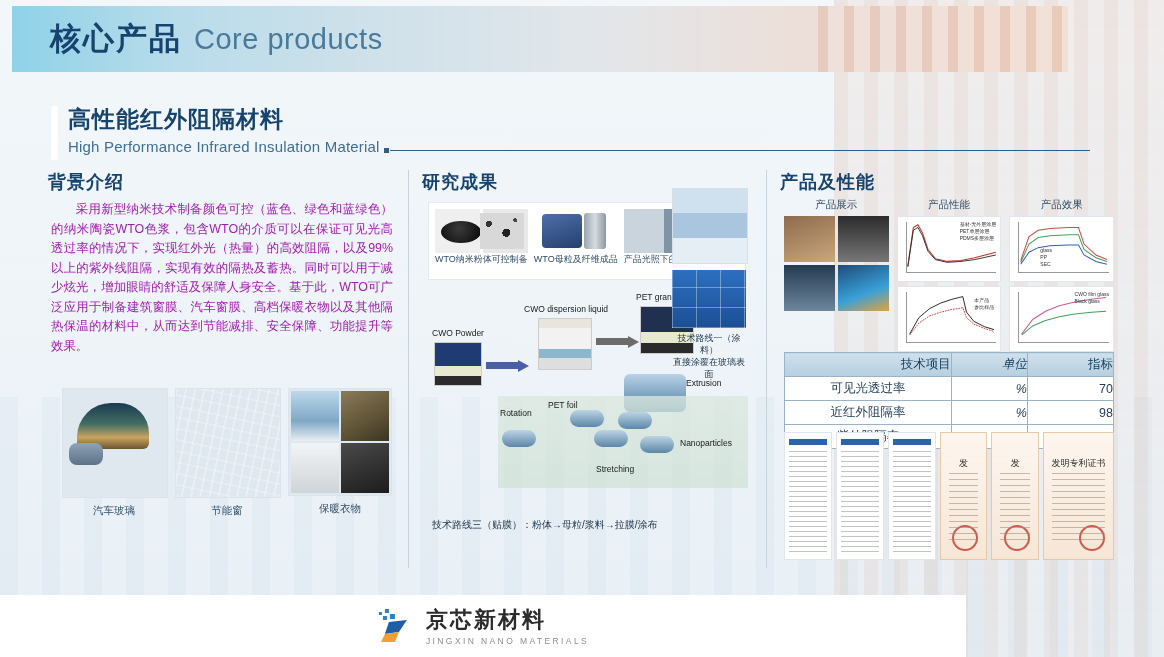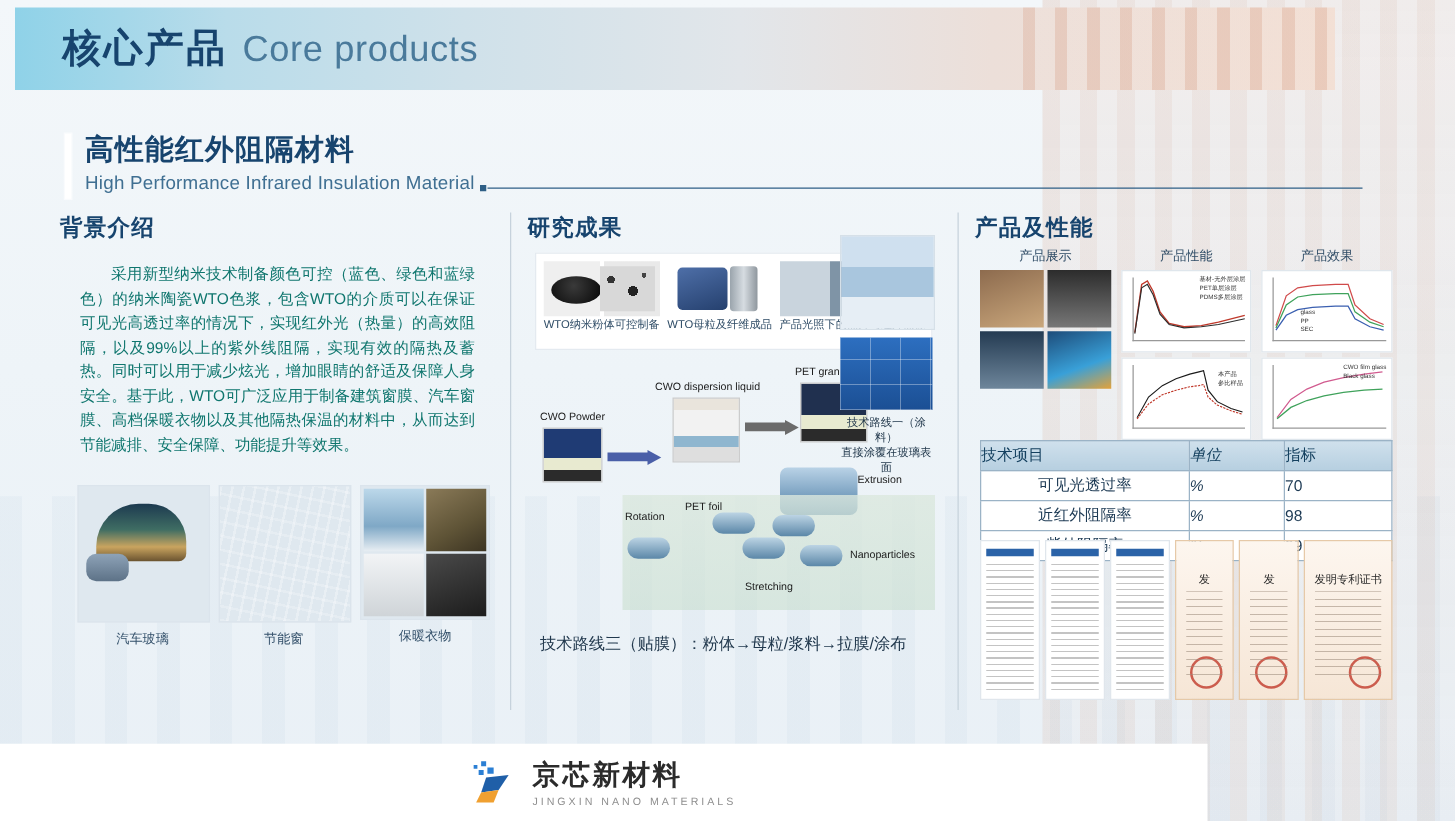--- a/index.html
+++ b/index.html
@@ -75,22 +75,22 @@
   .col{position:absolute;top:0;}
   .col.left{left:0;width:348px;}
   .col.mid{left:374px;width:330px;}
   .col.right{left:732px;width:336px;}
 
   .col-h{
     font-size:18px;font-weight:bold;color:#17446e;letter-spacing:1px;margin-bottom:6px;
   }
 
   .para{
-    font-size:12.4px;line-height:19.5px;color:#0f766e;text-align:justify;
-    text-indent:2em;margin:16px;
+    font-size:12.4px;line-height:19.5px;color:#a21caf;text-align:justify;
+    text-indent:2em;margin:3px;
   }
 
   
   .photos{position:absolute;left:14px;top:218px;display:flex;gap:9px;justify-content:flex-end;}
   .photo{width:104px;}
   .photo .img{width:104px;height:108px;border:1px solid #dbe4ec;background:#dfe8ef;position:relative;overflow:hidden;}
   .photo .cap{text-align:center;font-size:10.5px;color:#33506a;margin-top:6px;}
 
   
   .ph-car{background:linear-gradient(160deg,#cfd9e2 0%,#9fb2c4 35%,#d9c9a8 75%,#e6dcc6 100%);}
@@ -135,21 +135,21 @@
   .pic-b{left:110px;top:30px;width:52px;height:50px;background:linear-gradient(180deg,#e9e4dc 0 18%,#f2f2f2 18% 60%,#8fb6cf 60% 78%,#dedede 78% 100%);}
   .pic-c{left:212px;top:18px;width:52px;height:46px;background:linear-gradient(180deg,#20304f 0 55%,#e8ead0 55% 78%,#2b2b2b 78% 100%);}
   .arrow{position:absolute;height:0;border-top:7px solid #4a5fa8;width:34px;}
   .arrow::after{content:"";position:absolute;right:-9px;top:-9px;border-left:11px solid #4a5fa8;border-top:6px solid transparent;border-bottom:6px solid transparent;}
   .arrow.g{border-top-color:#6b6b6b;}
   .arrow.g::after{border-left-color:#6b6b6b;}
   .roll{position:absolute;left:70px;top:108px;width:250px;height:92px;
     background:linear-gradient(180deg,rgba(219,232,222,.8),rgba(198,221,203,.55));}
   .roll .cyl{position:absolute;width:34px;height:17px;border-radius:9px;background:linear-gradient(180deg,#bcd4e4,#5b87a8);}
   .extr{position:absolute;left:196px;top:86px;width:62px;height:38px;border-radius:6px;background:linear-gradient(180deg,#b9d2e6,#4d7ea6);}
-  .flow-cap{position:absolute;left:4px;top:218px;font-size:13px;color:#21384d;white-space:nowrap;}
+  .flow-cap{position:absolute;left:4px;top:230px;font-size:10px;color:#21384d;white-space:nowrap;}
 
   .side-a{position:absolute;left:250px;top:100px;width:74px;}
   .side-a .im{width:74px;height:58px;background:linear-gradient(180deg,#2d6fc0,#1b4f94);position:relative;overflow:hidden;}
   .side-a .im::before{content:"";position:absolute;inset:0;background:
       repeating-linear-gradient(90deg,rgba(255,255,255,.35) 0 1px,transparent 1px 24px),
       repeating-linear-gradient(0deg,rgba(255,255,255,.35) 0 1px,transparent 1px 20px);}
   .side-a .cp{font-size:9px;color:#22384c;text-align:center;margin-top:4px;line-height:12px;}
 
   .side-b{position:absolute;left:250px;top:196px;width:74px;}
   .side-b .im{width:74px;height:84px;background:#0f0f0f;position:relative;overflow:hidden;}
@@ -174,21 +174,21 @@
   .sc2{background:linear-gradient(180deg,#2c2c2c,#777);}
   .sc3{background:linear-gradient(180deg,#243b52,#6e869b);}
   .sc4{background:linear-gradient(160deg,#1d4c7a,#39a0d8 60%,#e3a23a);}
   .chartbox{background:#fff;border:1px solid #dfe6ec;height:64px;position:relative;overflow:hidden;}
   .chartbox .axis{position:absolute;left:8px;right:4px;bottom:8px;height:1px;background:#999;}
   .chartbox .axisy{position:absolute;left:8px;top:5px;bottom:8px;width:1px;background:#999;}
   .curve{position:absolute;left:8px;bottom:8px;right:3px;top:5px;}
   .legend-mini{position:absolute;right:4px;top:4px;font-size:5px;color:#333;line-height:7px;text-align:left;}
 
   table.spec{position:absolute;left:4px;top:182px;width:330px;border-collapse:collapse;background:#fff;}
-  table.spec th,table.spec td{border:1px solid #9bb3c6;font-size:12.5px;color:#1d3a54;text-align:left;padding:3px 0;}
+  table.spec th,table.spec td{border:1px solid #9bb3c6;font-size:12.5px;color:#1d3a54;text-align:right;padding:3px 0;}
   table.spec thead th{background:linear-gradient(180deg,#cfe0ec,#b6cfe0);font-weight:normal;color:#14405f;}
   table.spec td.name{text-align:center;}
   table.spec th.c1,table.spec td.c1{width:168px;}
   table.spec th.c2,table.spec td.c2{width:76px;font-style:italic;}
   table.spec th.c3,table.spec td.c3{width:86px;}
 
   .certs{position:absolute;left:4px;top:262px;width:330px;height:128px;display:flex;gap:4px;}
   .certs .c{flex:1;background:#fff;border:1px solid #e0e6ec;position:relative;overflow:hidden;}
   .certs .c.report::before{content:"";position:absolute;left:4px;top:6px;right:4px;height:6px;background:#2b63a8;}
   .certs .c.report::after{content:"";position:absolute;left:4px;top:18px;right:4px;bottom:6px;

